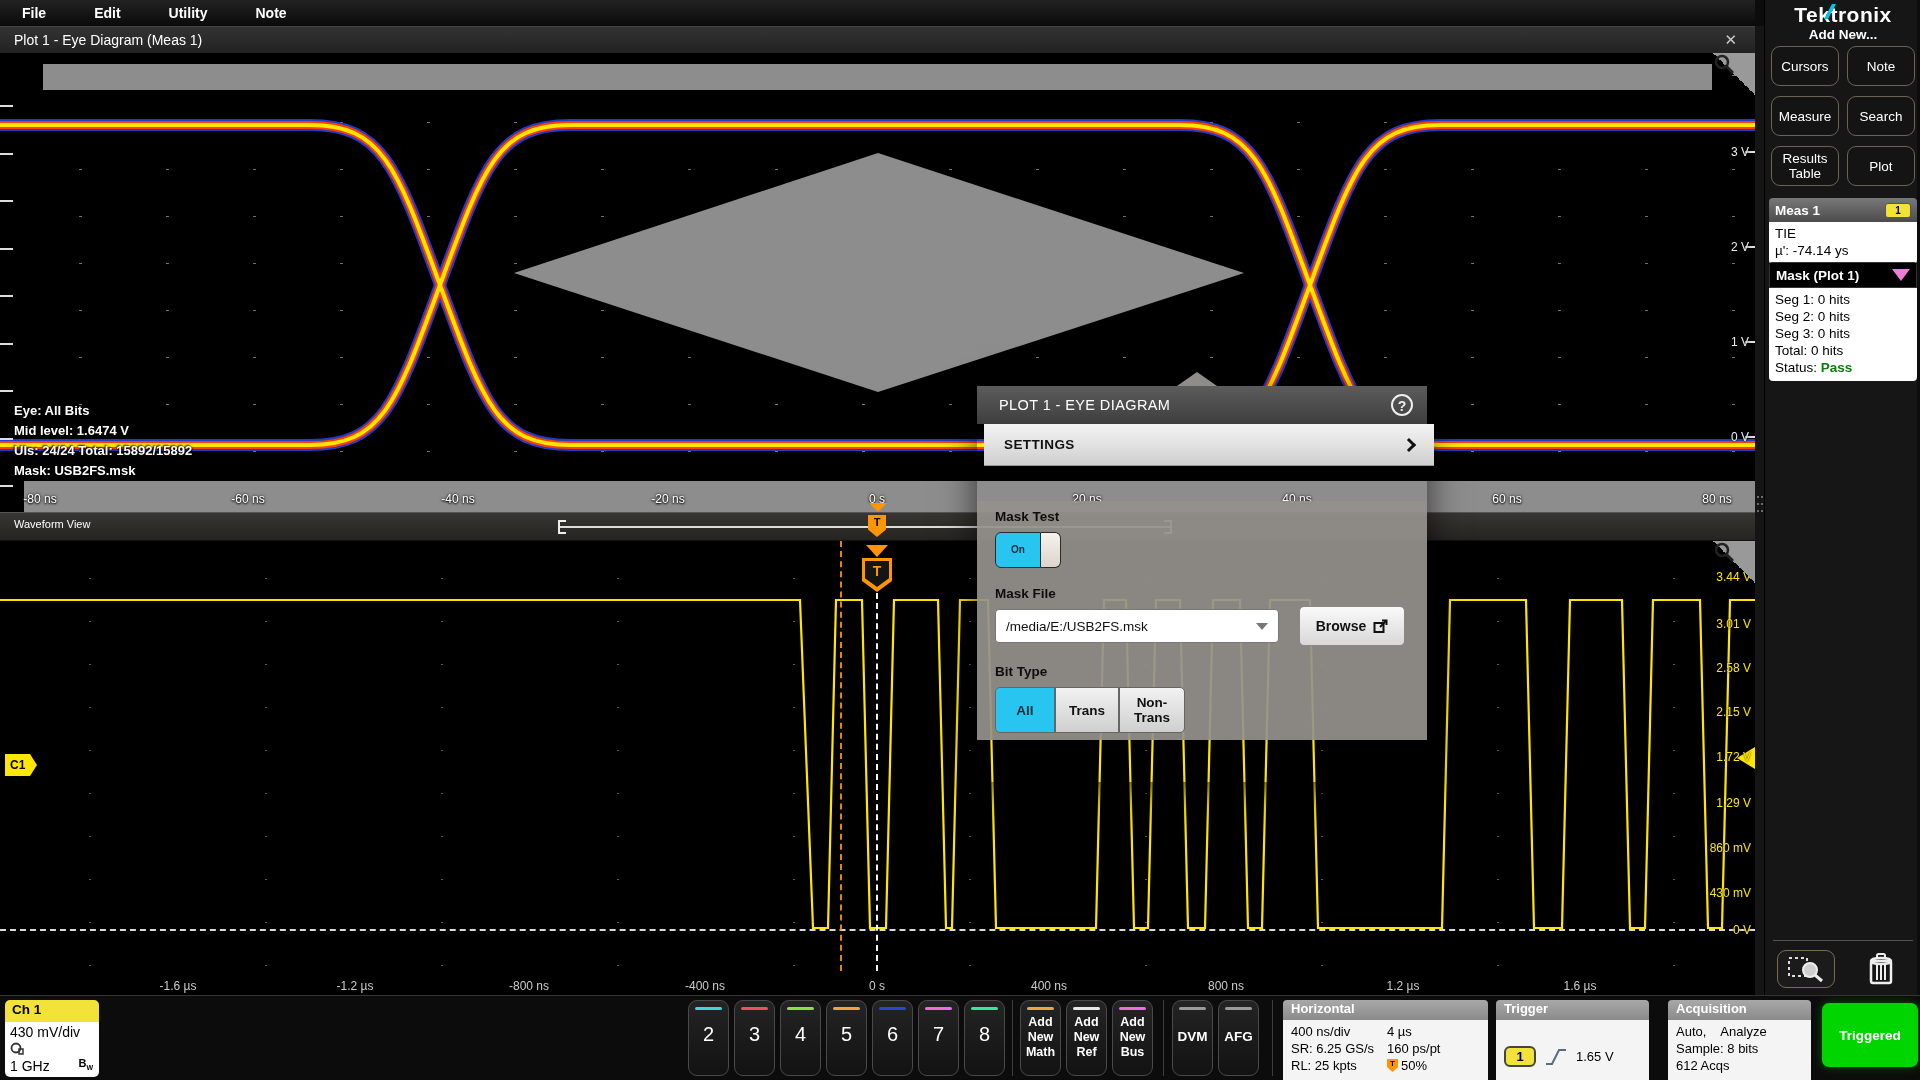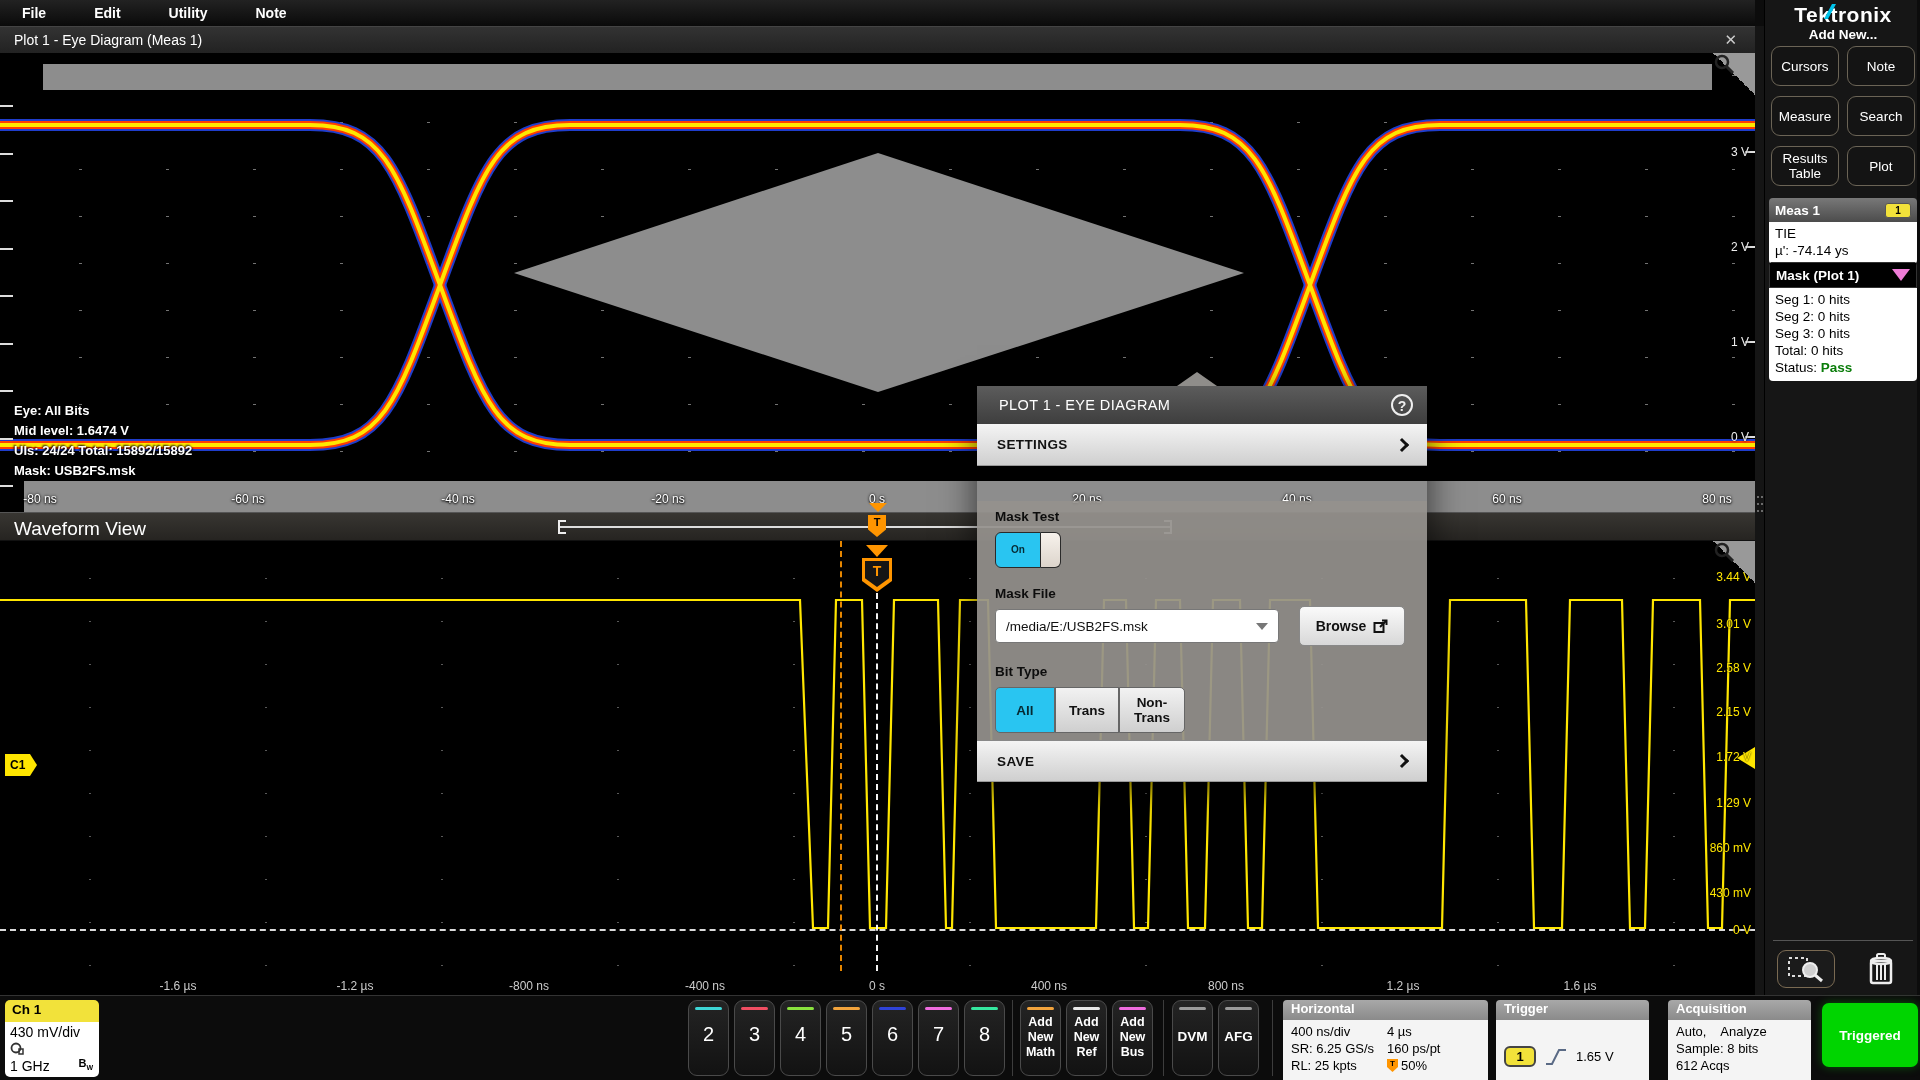--- a/index.html
+++ b/index.html
@@ -38,21 +38,21 @@
                  text-shadow:1px 1px 2px #000, -1px -1px 2px #000; }
   .zoom-corner { position:absolute; right:0; top:0; width:42px; height:42px;
                  background:linear-gradient(225deg,#999 50%, transparent 50%); }
   .zoom-corner svg { position:absolute; right:3px; top:3px; }
   #eye-tmark { left:869px; top:450px; width:0; height:0; border-left:9px solid transparent;
                border-right:9px solid transparent; border-top:9px solid var(--orange); }
 
   
   #wf-header { left:0; top:512px; width:1755px; height:29px; background:linear-gradient(#383632,#262421);
                border-top:1px solid #555; border-bottom:1px solid #111; }
-  #wf-title { position:absolute; left:14px; top:5px; font-size:19px; color:#fff; }
+  #wf-title { position:absolute; left:14px; top:5px; font-size:11px; color:#fff; }
   #ov-line { position:absolute; left:560px; top:13px; width:610px; height:2px; background:#ddd; }
   .ov-brk { position:absolute; top:7px; width:8px; height:14px; border-top:2px solid #eee; border-bottom:2px solid #eee; }
   #ov-brk-l { left:558px; border-left:2px solid #eee; }
   #ov-brk-r { left:1164px; border-right:2px solid #eee; }
   #ov-tbadge { position:absolute; left:868px; top:2px; width:18px; height:22px; background:var(--orange);
                clip-path:polygon(0 0,100% 0,100% 66%,50% 100%,0 66%); color:#000; font-size:11px;
                font-weight:bold; text-align:center; line-height:15px; }
 
   
   #wf { left:0; top:541px; width:1755px; height:454px; background:#000;
@@ -91,21 +91,21 @@
   #dialog-header { position:absolute; left:0; top:0; width:450px; height:38px;
                    background:linear-gradient(#5c5c5c,#3e3e3e); display:flex; align-items:center;
                    padding-left:22px; }
   #dialog-title { font-size:14.5px; color:#fff; letter-spacing:.4px; }
   #dialog-help { position:absolute; right:14px; top:8px; width:22px; height:22px; border:2px solid #eee;
                  border-radius:50%; color:#eee; font-size:14px; font-weight:bold; text-align:center;
                  line-height:21px; }
   .acc-row { position:absolute; left:0; width:450px; height:42px; background:linear-gradient(#f4f4f4,#cfcfcf);
              border-bottom:1px solid #999; display:flex; align-items:center; padding:0 20px;
              color:#111; font-size:13.5px; font-weight:bold; letter-spacing:.4px; }
-  #row-settings { top:38px; }
+  #row-settings { top:38px;margin-left:7px; }
   #row-save { top:354px; border-top:1px solid #888; }
   .chev { margin-left:auto; width:10px; height:10px; border-right:3px solid #111; border-top:3px solid #111;
           transform:rotate(45deg); }
   #row-maskhdr { position:absolute; left:0; top:81px; width:450px; height:34px; background:#c6c4c1;
                  border-bottom:1px solid #8a8a8a; display:flex; align-items:center; padding-left:20px;
                  color:#111; font-size:13.5px; font-weight:bold; letter-spacing:.4px; }
   #dialog-body { position:absolute; left:0; top:115px; width:450px; height:239px;
                  background:rgba(148,145,141,.93); }
   .dlabel { position:absolute; color:#0d0d0d; font-size:13.5px; font-weight:bold; }
   #toggle-on { position:absolute; left:18px; top:31px; width:46px; height:36px; background:var(--accent);
@@ -432,24 +432,20 @@
           <rect x="1.5" y="4" width="9" height="9" fill="none" stroke="#111" stroke-width="2"></rect>
           <line x1="7" y1="8" x2="13" y2="2" stroke="#111" stroke-width="2"></line>
           <polyline points="9,1.5 13.5,1.5 13.5,6" fill="none" stroke="#111" stroke-width="2"></polyline>
         </svg>
       </div>
       <span class="dlabel" style="left:18px; top:163px;">Bit Type</span>
       <div id="seg-all" class="seg-btn">All</div>
       <div id="seg-trans" class="seg-btn">Trans</div>
       <div id="seg-nontrans" class="seg-btn">Non-<br>Trans</div>
     </div>
-    <div id="row-save" class="acc-row">
-      <span>SAVE</span>
-      <span class="chev"></span>
-    </div>
   </div>
 
   <div id="bottombar" class="abs">
     <div id="ch1-card">
       <div id="ch1-header">Ch 1</div>
       <div id="ch1-body">
         <div>430 mV/div</div>
         <svg id="probe-icon" width="14" height="13" viewBox="0 0 14 13">
           <circle cx="6" cy="6" r="4.5" fill="none" stroke="#333" stroke-width="1.8"></circle>
           <rect x="9" y="7" width="4" height="5" fill="none" stroke="#333" stroke-width="1.5"></rect>

